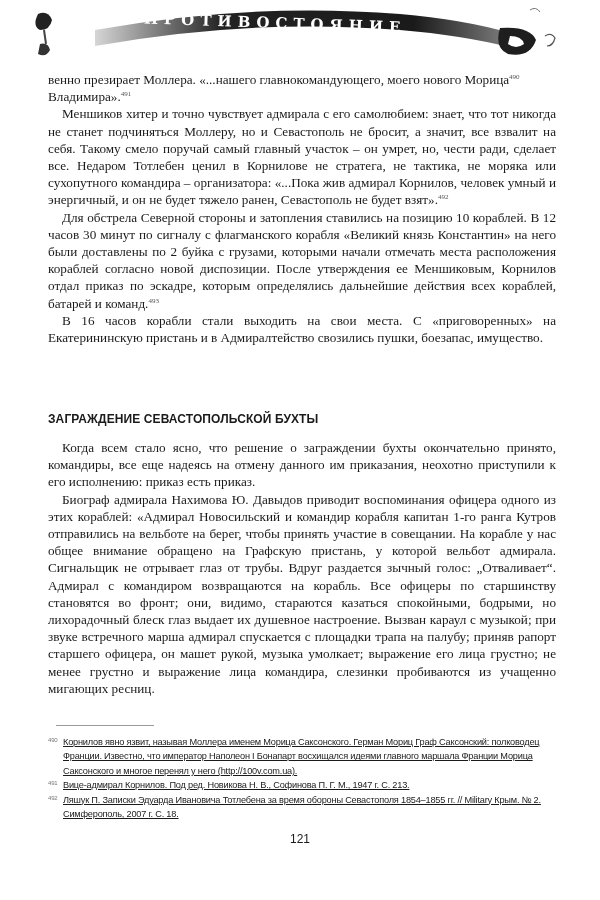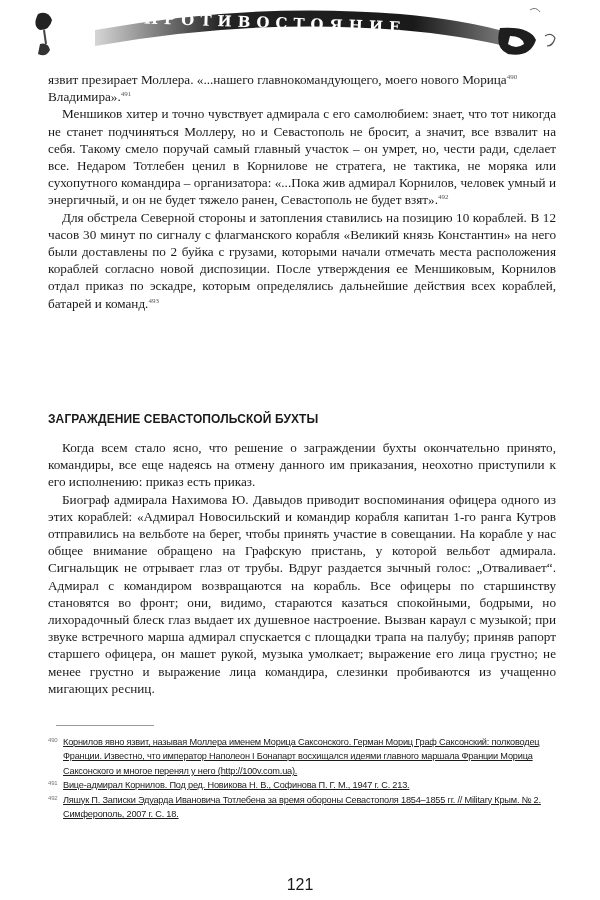--- a/index.html
+++ b/index.html
@@ -35,22 +35,22 @@
   .fn-rule { position: absolute; left: 56px; top: 725px; width: 98px; height: 1px; background: #999; }
   .footnotes {
     position: absolute; left: 48px; top: 735px; width: 508px;
     font-family: "Liberation Sans", sans-serif; font-size: 9.2px; line-height: 14.4px;
     letter-spacing: -0.2px;
     text-decoration: underline;
   }
   .fn { position: relative; padding-left: 15px; }
   .fn-num { position: absolute; left: 0; top: -2px; font-size: 6px; color: #777; }
   .page-number {
-    position: absolute; left: 0; width: 600px; top: 876px; text-align: center;
-    font-family: "Liberation Sans", sans-serif; font-size: 16px;
+    position: absolute; left: 0; width: 600px; top: 832px; text-align: center;
+    font-family: "Liberation Sans", sans-serif; font-size: 12px;
   }
 </style>
 </head>
 <body>
 
 <div class="page">
 
   <div class="header">
     <svg width="600" height="70" viewBox="0 0 600 70">
       <defs>
@@ -70,24 +70,25 @@
 
       <path d="M500 28 q30 -2 36 12 q-6 18 -28 14 q-14 -6 -8 -26 z" fill="#1e1e1e"></path>
       <path d="M510 36 q12 0 14 8 q-8 6 -16 0 z" fill="#fff"></path>
       <path d="M545 36 q6 -4 10 2 q-2 8 -8 8" fill="none" stroke="#555" stroke-width="1.2"></path>
       <path d="M530 10 q6 -4 10 2" fill="none" stroke="#777" stroke-width="1"></path>
     </svg>
     <div class="ribbon-title">ПРОТИВОСТОЯНИЕ</div>
   </div>
 
   <div class="body-text">
-    <p class="noindent"><span>язвит презирает Моллера. «...нашего главнокомандующего, моего нового Морица</span><sup>490</sup></p>
+    <p class="noindent"><span>венно презирает Моллера. «...нашего главнокомандующего, моего нового Морица</span><sup>490</sup></p>
     <p class="noindent"><span>Владимира».</span><sup>491</sup></p>
     <p><span>Меншиков хитер и точно чувствует адмирала с его самолюбием: знает, что тот никогда не станет подчиняться Моллеру, но и Севастополь не бросит, а значит, все взвалит на себя. Такому смело поручай самый главный участок – он умрет, но, чести ради, сделает все. Недаром Тотлебен ценил в Корнилове не стратега, не тактика, не моряка или сухопутного командира – организатора: «...Пока жив адмирал Корнилов, человек умный и энергичный, и он не будет тяжело ранен, Севастополь не будет взят».</span><sup>492</sup></p>
     <p><span>Для обстрела Северной стороны и затопления ставились на позицию 10 кораблей. В 12 часов 30 минут по сигналу с флагманского корабля «Великий князь Константин» на него были доставлены по 2 буйка с грузами, которыми начали отмечать места расположения кораблей согласно новой диспозиции. После утверждения ее Меншиковым, Корнилов отдал приказ по эскадре, которым определялись дальнейшие действия всех кораблей, батарей и команд.</span><sup>493</sup></p>
+    <p><span>В 16 часов корабли стали выходить на свои места. С «приговоренных» на Екатерининскую пристань и в Адмиралтейство свозились пушки, боезапас, имущество.</span></p>
   </div>
 
   <div class="section-heading">ЗАГРАЖДЕНИЕ СЕВАСТОПОЛЬСКОЙ БУХТЫ</div>
 
   <div class="body-text section-text">
     <p>Когда всем стало ясно, что решение о заграждении бухты окончательно принято, командиры, все еще надеясь на отмену данного им приказания, неохотно приступили к его исполнению: приказ есть приказ.</p>
     <p>Биограф адмирала Нахимова Ю. Давыдов приводит воспоминания офицера одного из этих кораблей: «Адмирал Новосильский и командир корабля капитан 1-го ранга Кутров отправились на вельботе на берег, чтобы принять участие в совещании. На корабле у нас общее внимание обращено на Графскую пристань, у которой вельбот адмирала. Сигнальщик не отрывает глаз от трубы. Вдруг раздается зычный голос: „Отваливает“. Адмирал с командиром возвращаются на корабль. Все офицеры по старшинству становятся во фронт; они, видимо, стараются казаться спокойными, бодрыми, но лихорадочный блеск глаз выдает их душевное настроение. Вызван караул с музыкой; при звуке встречного марша адмирал спускается с площадки трапа на палубу; приняв рапорт старшего офицера, он машет рукой, музыка умолкает; выражение его лица грустно; не менее грустно и выражение лица командира, слезинки пробиваются из учащенно мигающих ресниц.</p>
   </div>
 
   <div class="fn-rule"></div>

